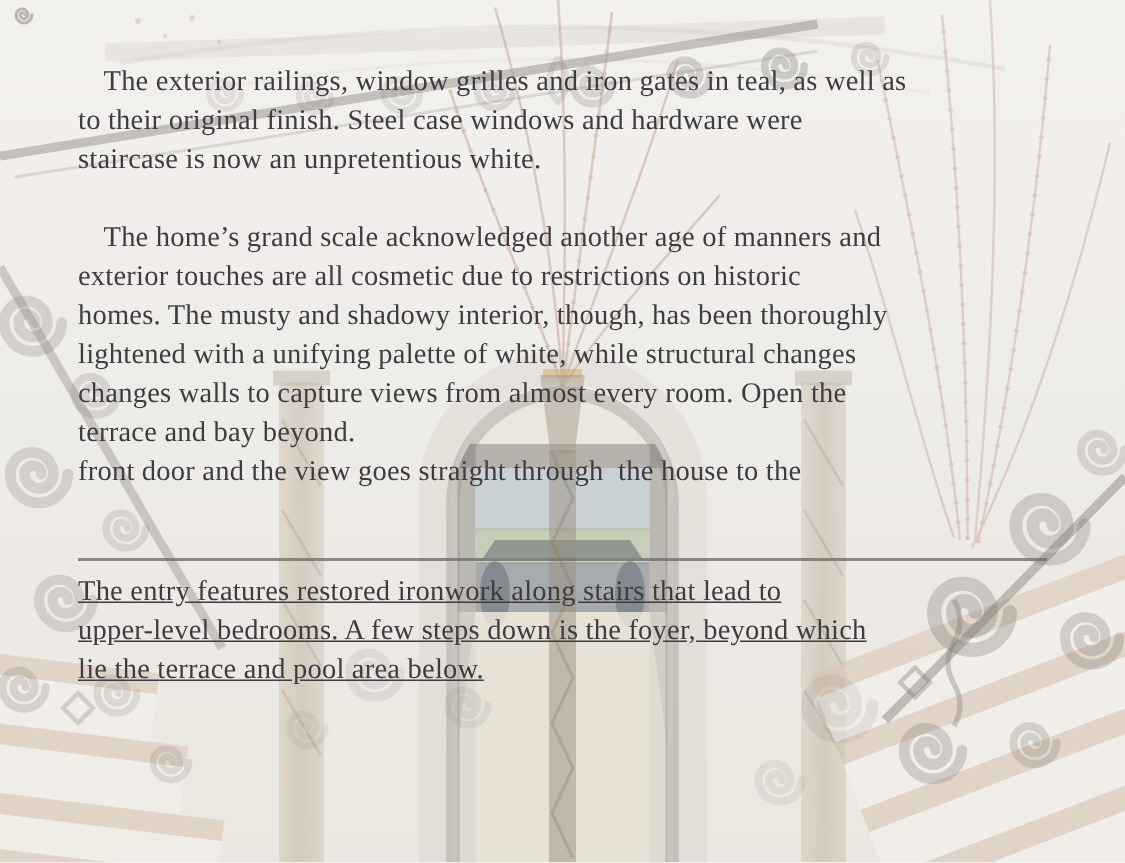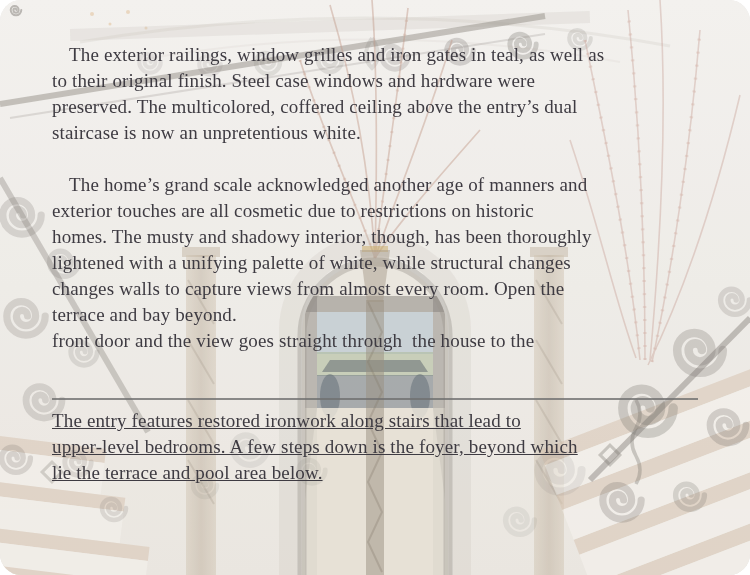--- a/index.html
+++ b/index.html
@@ -1,21 +1,20 @@
 <!DOCTYPE html>
 <html style="--c-text: #3e3b42; --c-rule: #6f6f6f; --c-base: #edeae6; --c-iron: #7c766f; --c-tread: #d2bca8; --c-sky: #a7bbca; --c-foliage: #9fae8b; --c-deck: #57646f; --c-branch: #bb8d7c;"><head>
 <meta charset="utf-8">
 <title>Document</title>
 <style>
   html,body{margin:0;padding:0;background:#ffffff;}
   .stage{
     position:relative;width:750px;height:575px;overflow:hidden;
     background:#edeae6;
     font-family:"Liberation Serif","DejaVu Serif",serif;
-    border-radius:21px;
   }
   .bg{position:absolute;left:0;top:0;width:750px;height:575px;display:block;}
   .article{
     position:absolute;left:52px;top:42px;width:652px;
     color:var(--c-text,#3e3b42);
     font-size:19px;line-height:26px;letter-spacing:.15px;
   }
   .para{margin:0 0 26px 0;}
   .para.caption{margin:0;text-decoration:underline;}
   .line{white-space:pre;}
@@ -195,21 +194,20 @@
       <use href="#sp" transform="translate(520,520) scale(.6)" opacity=".12"></use>
     </g>
 
     <rect width="750" height="575" fill="#f8f6f3" opacity=".15"></rect>
   </svg>
 
   <main class="article">
     <div class="para">
         <div class="line indent">The exterior railings, window grilles and iron gates in teal, as well as</div>
         <div class="line">to their original finish. Steel case windows and hardware were</div>
-        <div class="line">preserved. The multicolored, coffered ceiling above the entry’s dual</div>
         <div class="line">staircase is now an unpretentious white.</div>
       </div>
     <div class="para">
         <div class="line indent">The home’s grand scale acknowledged another age of manners and</div>
         <div class="line">exterior touches are all cosmetic due to restrictions on historic</div>
         <div class="line">homes. The musty and shadowy interior, though, has been thoroughly</div>
         <div class="line">lightened with a unifying palette of white, while structural changes</div>
         <div class="line">changes walls to capture views from almost every room. Open the</div>
         <div class="line">terrace and bay beyond.</div>
         <div class="line">front door and the view goes straight through  the house to the</div>

